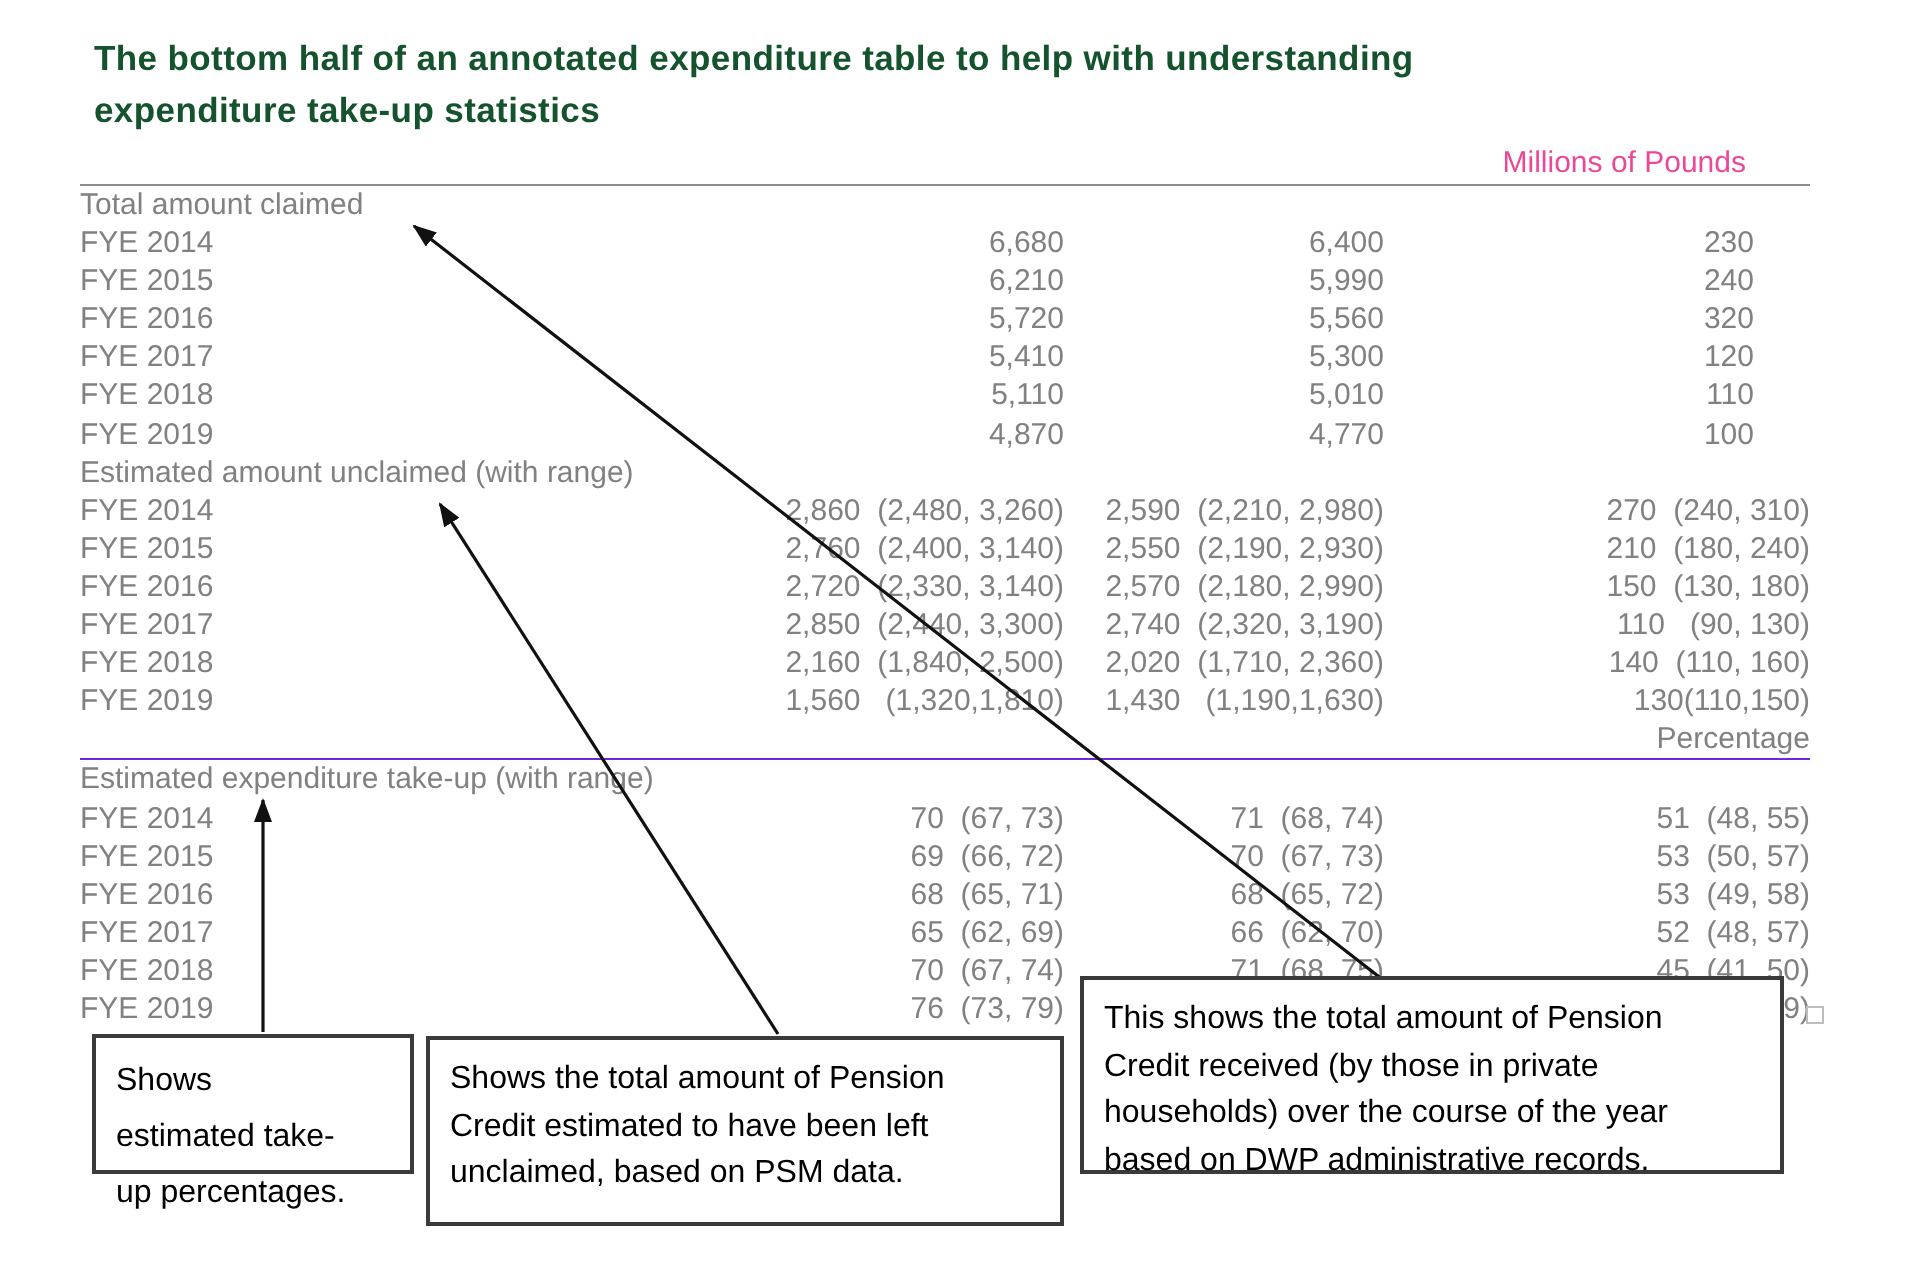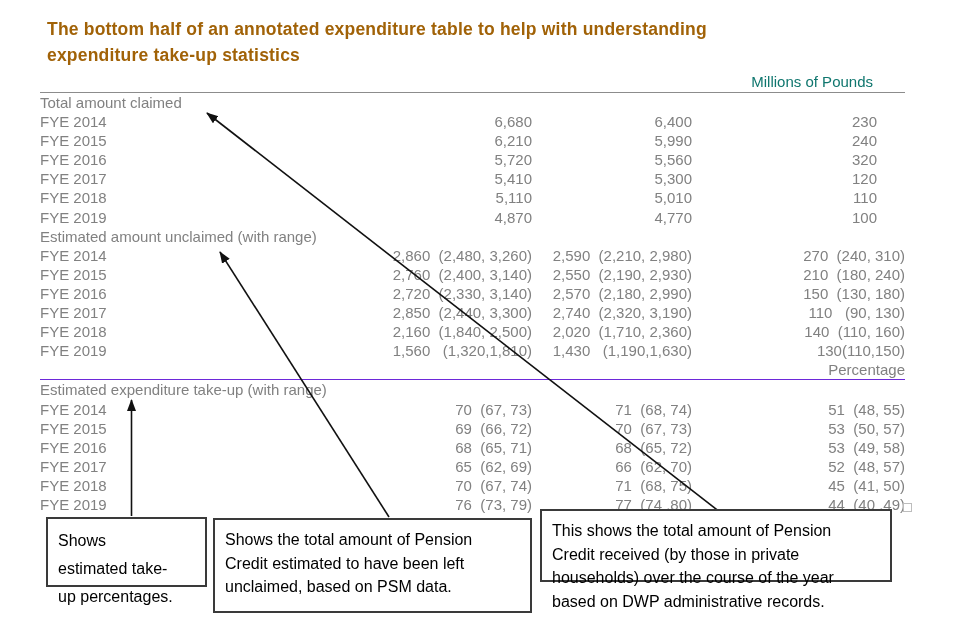--- a/index.html
+++ b/index.html
@@ -2,26 +2,26 @@
 <html><head>
 <meta charset="utf-8">
 <style>
   html,body { margin:0; padding:0; background:#fff; }
   .page {
     position:relative; width:960px; height:640px; background:#ffffff;
     font-family:"Liberation Sans", sans-serif; overflow:hidden;
   }
   .title {
     position:absolute; left:47px; top:16px; width:830px;
-    font-size:17.5px; font-weight:bold; color:#a16207;
+    font-size:17.5px; font-weight:bold; color:#14532d;
     line-height:26px; white-space:pre-line; letter-spacing:0.2px;
   }
   .units {
     position:absolute; top:73px; right:87px;
-    font-size:15px; color:#0f766e;
+    font-size:15px; color:#ec4899;
   }
   table.exp {
     position:absolute; left:40px; top:92px; width:865px;
     border-collapse:collapse; table-layout:fixed;
     border-top:1px solid #8c8c8c;
     color:#818181; font-size:15px;
   }
   table.exp td {
     padding:0; height:19.1px; line-height:19.1px;
     white-space:pre; overflow:visible;
@@ -201,20 +201,20 @@
   </svg>
 
   <div class="callout small" style="left:46px; top:517px; width:161px; height:70px;">Shows
 estimated take-
 up percentages.</div>
 
   <div class="callout wide" style="left:213px; top:518px; width:319px; height:95px;">Shows the total amount of Pension
 Credit estimated to have been left
 unclaimed, based on PSM data.</div>
 
-  <div class="callout wide" style="left:540px; top:509px; width:352px; height:73px;">This shows the total amount of Pension
+  <div class="callout wide" style="left:540px; top:488px; width:352px; height:99px;">This shows the total amount of Pension
 Credit received (by those in private
 households) over the course of the year
 based on DWP administrative records.</div>
 
   <div class="artifact-square"></div>
 
 </div>
 
 </body></html>

